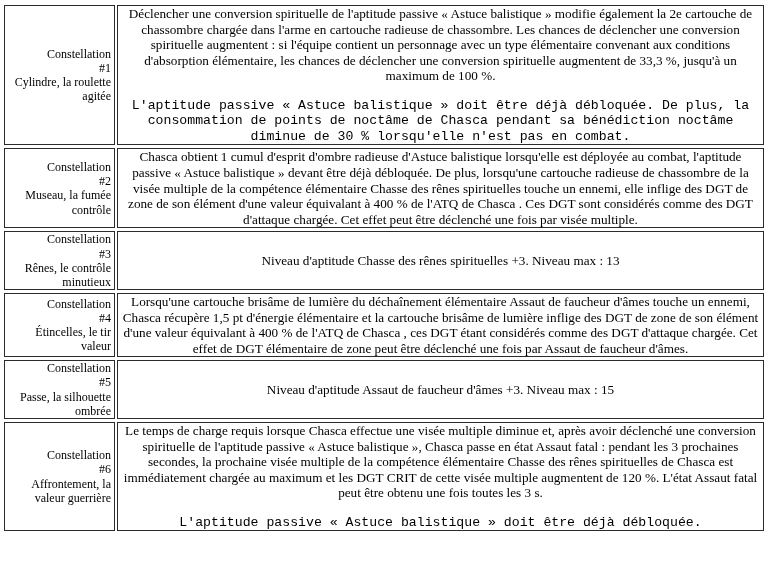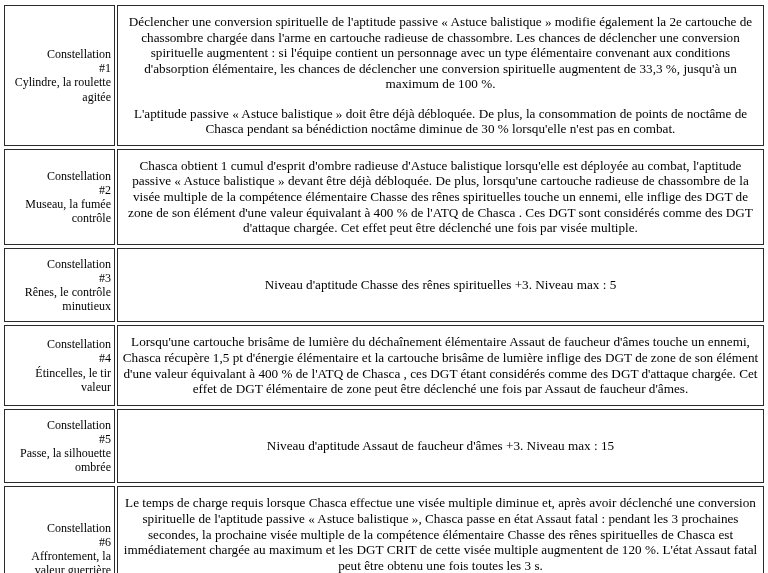--- a/index.html
+++ b/index.html
@@ -25,21 +25,21 @@
   table.constellation-table {
     border-collapse: separate;
     border-spacing: 2px 3px;
     width: 764px;
     table-layout: fixed;
     margin: 0;
   }
   table.constellation-table td {
     border: 1px solid #2b2b2b;
     vertical-align: middle;
-    padding: 8px 3px;
+    padding: 0 3px;
     background: #ffffff;
   }
   td.name-cell {
     width: 103px;
     text-align: right;
     line-height: 1.18;
     font-size: 12px;
     padding: 4px 2px;
   }
   td.desc-cell {
@@ -54,20 +54,21 @@
   }
   .name-cell .title-line {
     display: block;
     font-weight: normal;
   }
   .desc-cell p {
     margin: 0;
   }
   .desc-cell p.spacer-before {
     margin-top: 1.05em;
+    font-family: Liberation Mono, monospace;
   }
 </style>
 </head>
 <body>
 
 <div class="page">
   <table class="constellation-table">
     <tbody>
       <tr>
         <td class="name-cell">
@@ -94,21 +95,21 @@
         </td>
       </tr>
       <tr>
         <td class="name-cell">
           <span class="label-line">Constellation</span>
           <span class="label-line">#3</span>
           <span class="title-line">Rênes, le contrôle minutieux</span>
         </td>
         <td class="desc-cell">
           <p>Niveau d'aptitude Chasse des rênes spirituelles +3.
-Niveau max : 5</p>
+Niveau max : 13</p>
         </td>
       </tr>
       <tr>
         <td class="name-cell">
           <span class="label-line">Constellation</span>
           <span class="label-line">#4</span>
           <span class="title-line">Étincelles, le tir valeur</span>
         </td>
         <td class="desc-cell">
           <p>Lorsqu'une cartouche brisâme de lumière du déchaînement élémentaire Assaut de faucheur d'âmes touche un ennemi, Chasca récupère 1,5 pt d'énergie élémentaire et la cartouche brisâme de lumière inflige des DGT de zone de son élément d'une valeur équivalant à 400 % de l'ATQ de Chasca , ces DGT étant considérés comme des DGT d'attaque chargée.

